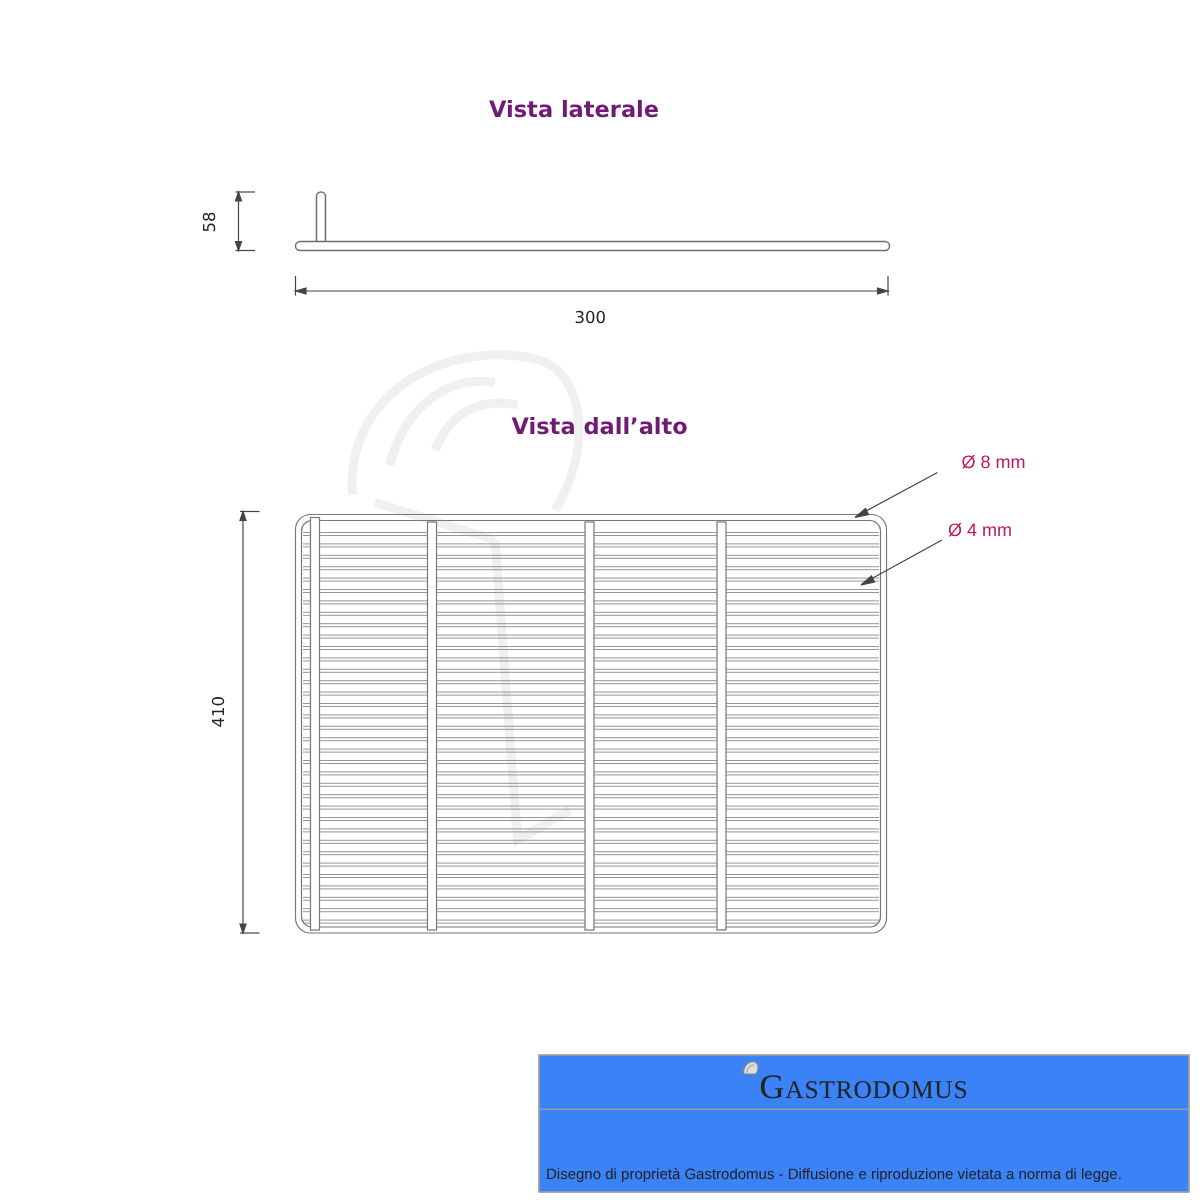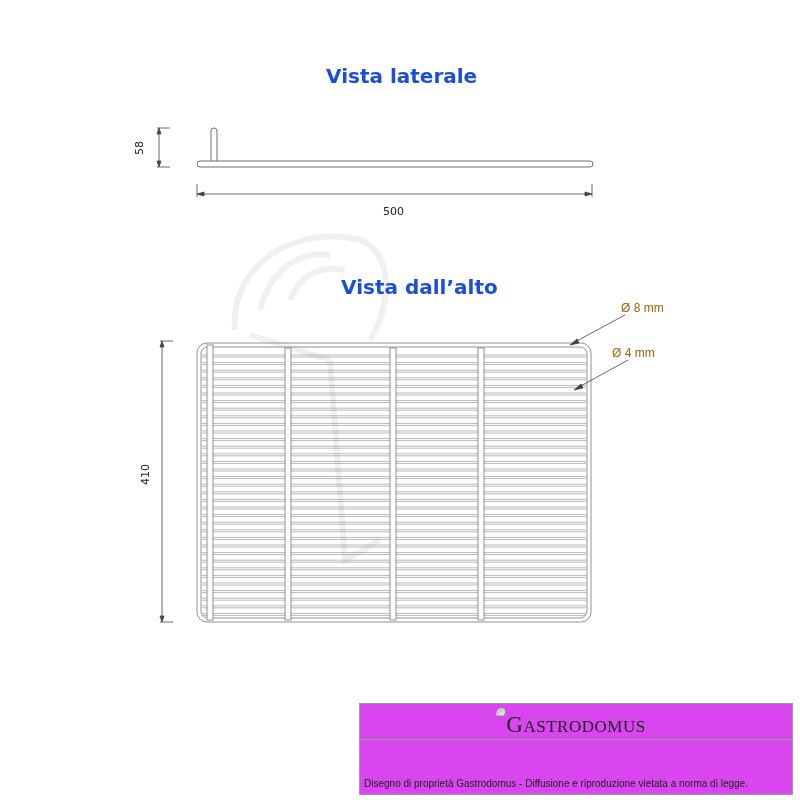--- a/index.html
+++ b/index.html
@@ -1,21 +1,21 @@
 <!DOCTYPE html>
 <html><head>
 <meta charset="utf-8">
 <style>
   html, body { margin:0; padding:0; background:#ffffff; }
   body { width:800px; height:800px; position:relative; overflow:hidden; font-family:"DejaVu Sans", sans-serif; color:#111; }
-  .title { position:absolute; font-weight:bold; font-size:20px; color:#1d4ed8; white-space:nowrap; }
+  .title { position:absolute; font-weight:bold; font-size:15px; color:#701a75; white-space:nowrap; }
   .dim-label { position:absolute; font-size:11px; color:#222; white-space:nowrap; }
-  .callout { position:absolute; font-family:"Liberation Sans", sans-serif; font-size:12px; color:#a16207; white-space:nowrap; }
+  .callout { position:absolute; font-family:"Liberation Sans", sans-serif; font-size:12px; color:#be185d; white-space:nowrap;margin-left:20px; }
   svg.drawing { position:absolute; left:0; top:0; }
-  .tb { position:absolute; left:359px; top:703px; width:434px; height:92px; border:1px solid #9a9a9a; box-sizing:border-box; background:#d946ef; }
+  .tb { position:absolute; left:359px; top:703px; width:434px; height:92px; border:1px solid #9a9a9a; box-sizing:border-box; background:#3b82f6; }
   .tb .row1 { position:absolute; left:0; top:0; width:100%; height:35px; border-bottom:1px solid #9a9a9a; }
   .tb .row2 { position:absolute; left:0; top:35px; width:100%; height:34px; border-bottom:1px solid #9a9a9a; }
   .tb .row3 { position:absolute; left:0; top:69px; width:100%; height:21px; }
   .tb .col-split { position:absolute; left:123px; top:0; width:1px; height:34px; background:#9a9a9a; }
   .tb .lbl { position:absolute; font-family:"Liberation Sans", sans-serif; font-size:10px; color:#222; }
   .tb .code { position:absolute; font-family:"DejaVu Sans", sans-serif; font-weight:bold; font-size:12px; color:#111; }
   .tb .desc { position:absolute; font-family:"Liberation Sans", sans-serif; font-size:10.5px; color:#222; }
   .tb .foot { position:absolute; left:4px; top:5px; font-family:"Liberation Sans", sans-serif; font-size:10px; color:#222; white-space:nowrap; }
   .brand { position:absolute; left:0; width:100%; top:8px; text-align:center; font-family:"Liberation Serif", serif; font-size:17px; color:#222; letter-spacing:0.5px; }
   .brand .big { font-size:23px; }
@@ -151,21 +151,21 @@
   <g stroke="#444" stroke-width="0.8" fill="#444">
     <line x1="625" y1="315" x2="573" y2="343"></line>
     <polygon points="570,345 577,339 579,343"></polygon>
     <line x1="628" y1="360" x2="577" y2="388"></line>
     <polygon points="574,390 581,384 583,388"></polygon>
   </g>
 </svg>
 
 <div class="title" style="left:326px; top:64px;">Vista laterale</div>
 <div class="dim-label" style="left:133px; top:140px; transform:rotate(-90deg); transform-origin:left top; top:155px;">58</div>
-<div class="dim-label" style="left:383px; top:205px;">500</div>
+<div class="dim-label" style="left:383px; top:205px;">300</div>
 
 <div class="title" style="left:341px; top:275px;">Vista dall’alto</div>
 <div class="dim-label" style="left:139px; top:485px; transform:rotate(-90deg); transform-origin:left top;">410</div>
 <div class="callout" style="left:621px; top:301px;">Ø 8 mm</div>
 <div class="callout" style="left:612px; top:346px;">Ø 4 mm</div>
 
 <div class="tb">
   <div class="row1">
     <svg class="brand-icon" viewBox="0 0 14 12">
       <path d="M2 10 C1 5,5 1,9 2 C12 3,12 7,10 10 Z" fill="#ddd" stroke="#888" stroke-width="0.8"></path>

